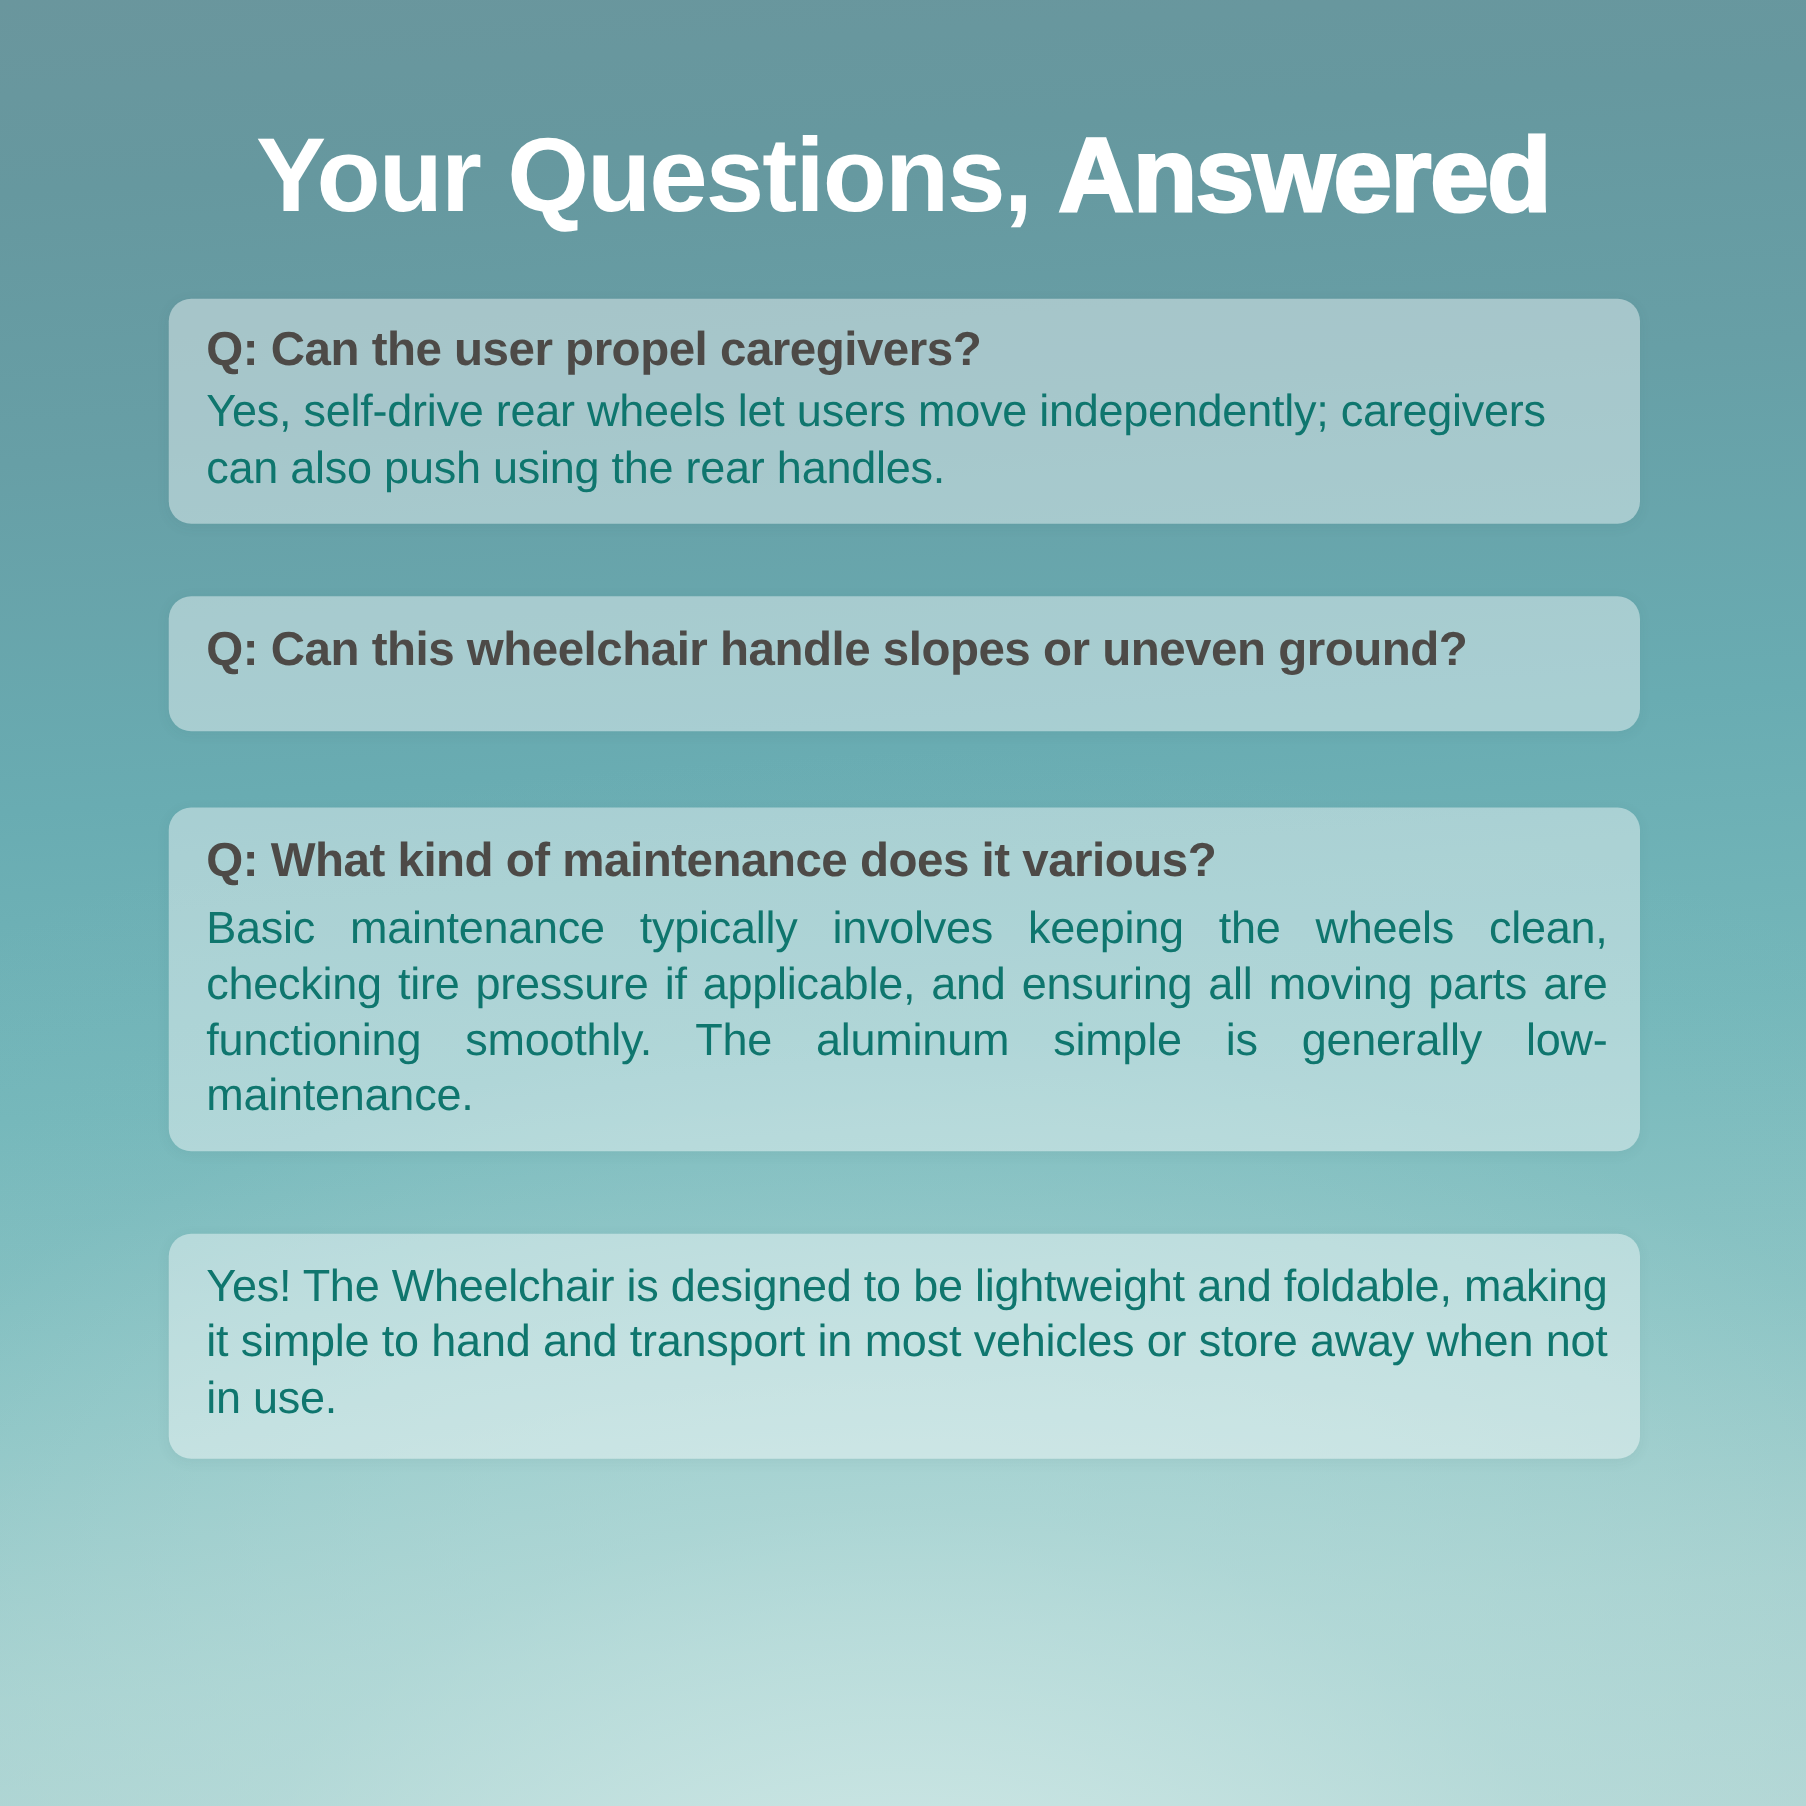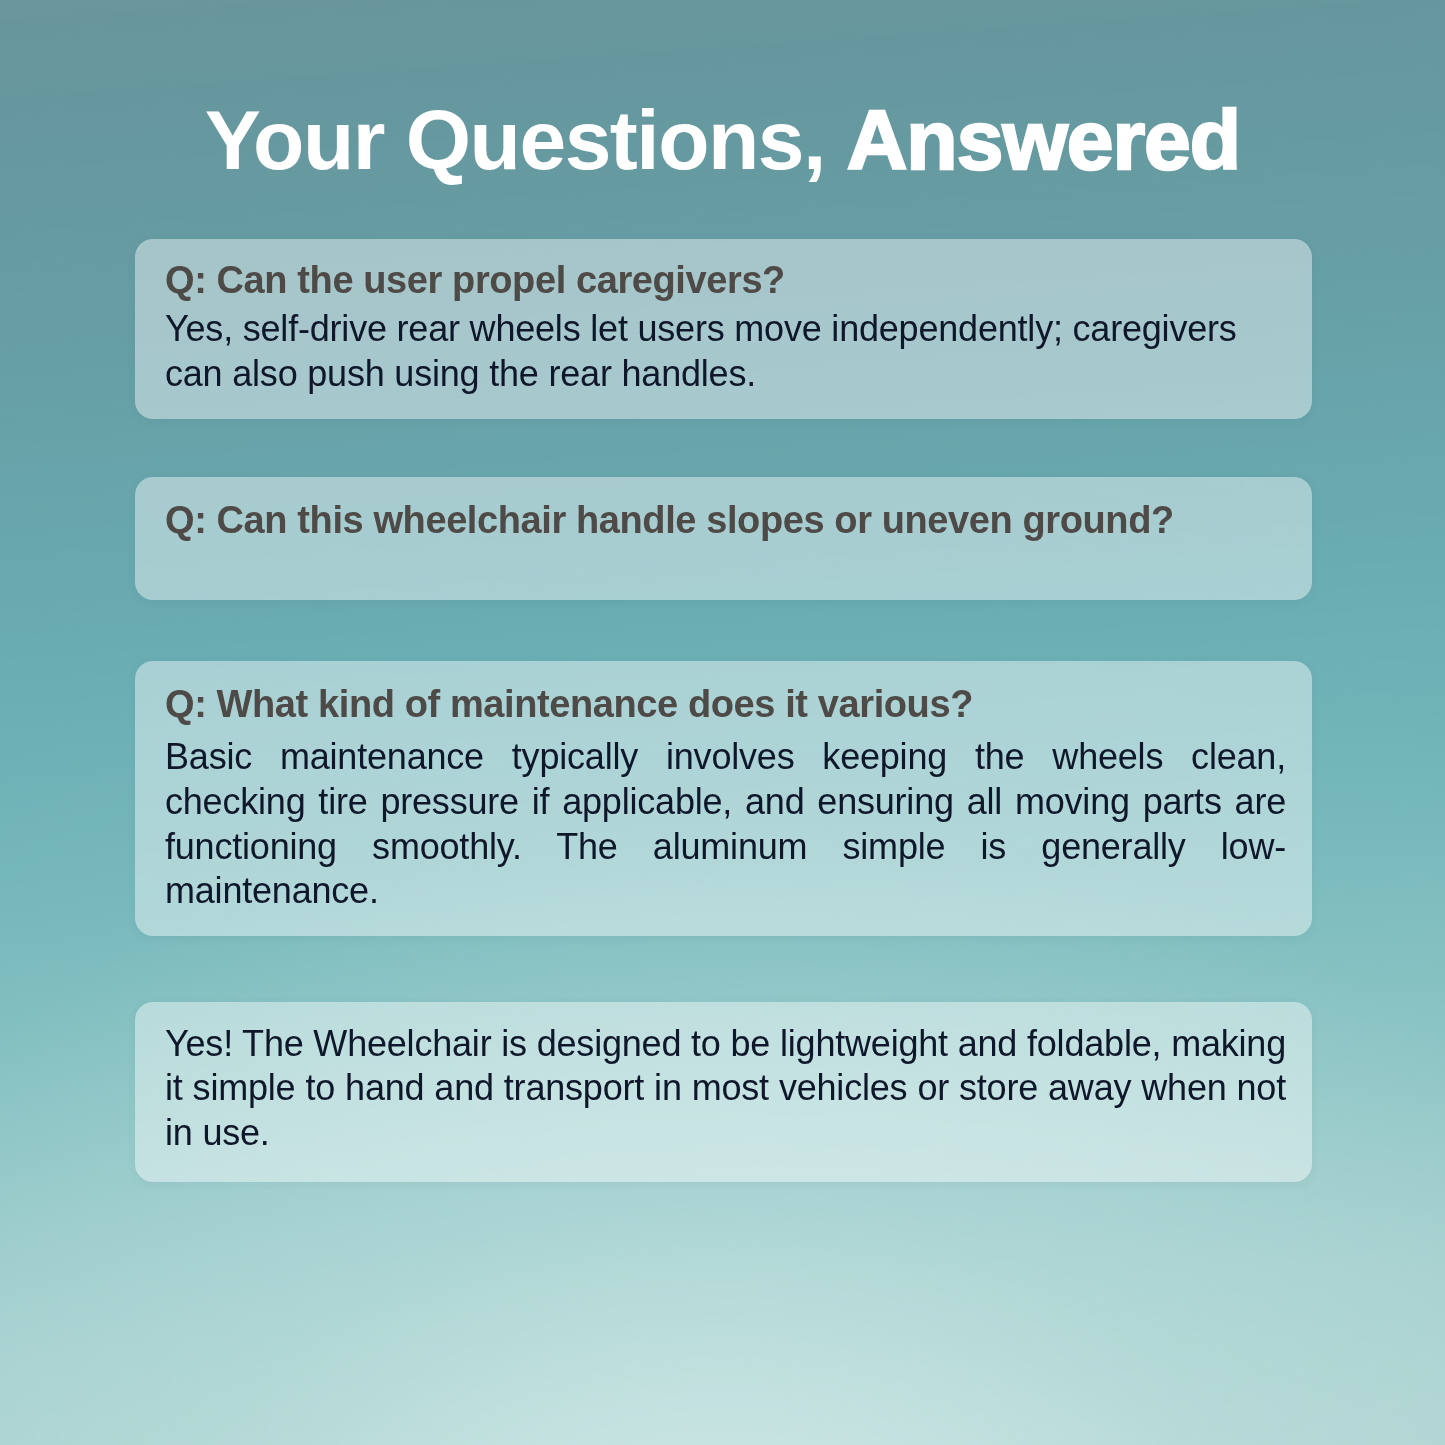--- a/index.html
+++ b/index.html
@@ -76,33 +76,33 @@
     letter-spacing: -0.4px;
     color: #4d4a47;
     margin-bottom: 6px;
   }
 
   .a {
     font-size: 36px;
     font-weight: 400;
     line-height: 1.24;
     letter-spacing: -0.2px;
-    color: #0f172a;
+    color: #0f766e;
   }
   .a.justify {
     text-align: justify;
     text-align-last: left;
   }
   .a.plain {
     text-align: left;
   }
 
   
   .card-1 .q { margin-bottom: 4px; }
-  .card-2 .q { margin-bottom: 33px; }
+  .card-2 .q { margin-bottom: 18px; }
   .card-3 .q { margin-bottom: 8px; }
   .card-4 .q { margin-bottom: 10px; }
 
   .card-1 { padding: 18px 26px 22px 30px; }
   .card-2 { padding: 20px 26px 24px 30px; }
   .card-3 { padding: 20px 26px 22px 30px; }
   .card-4 { padding: 20px 26px 26px 30px; }
 </style>
 </head>
 <body>

